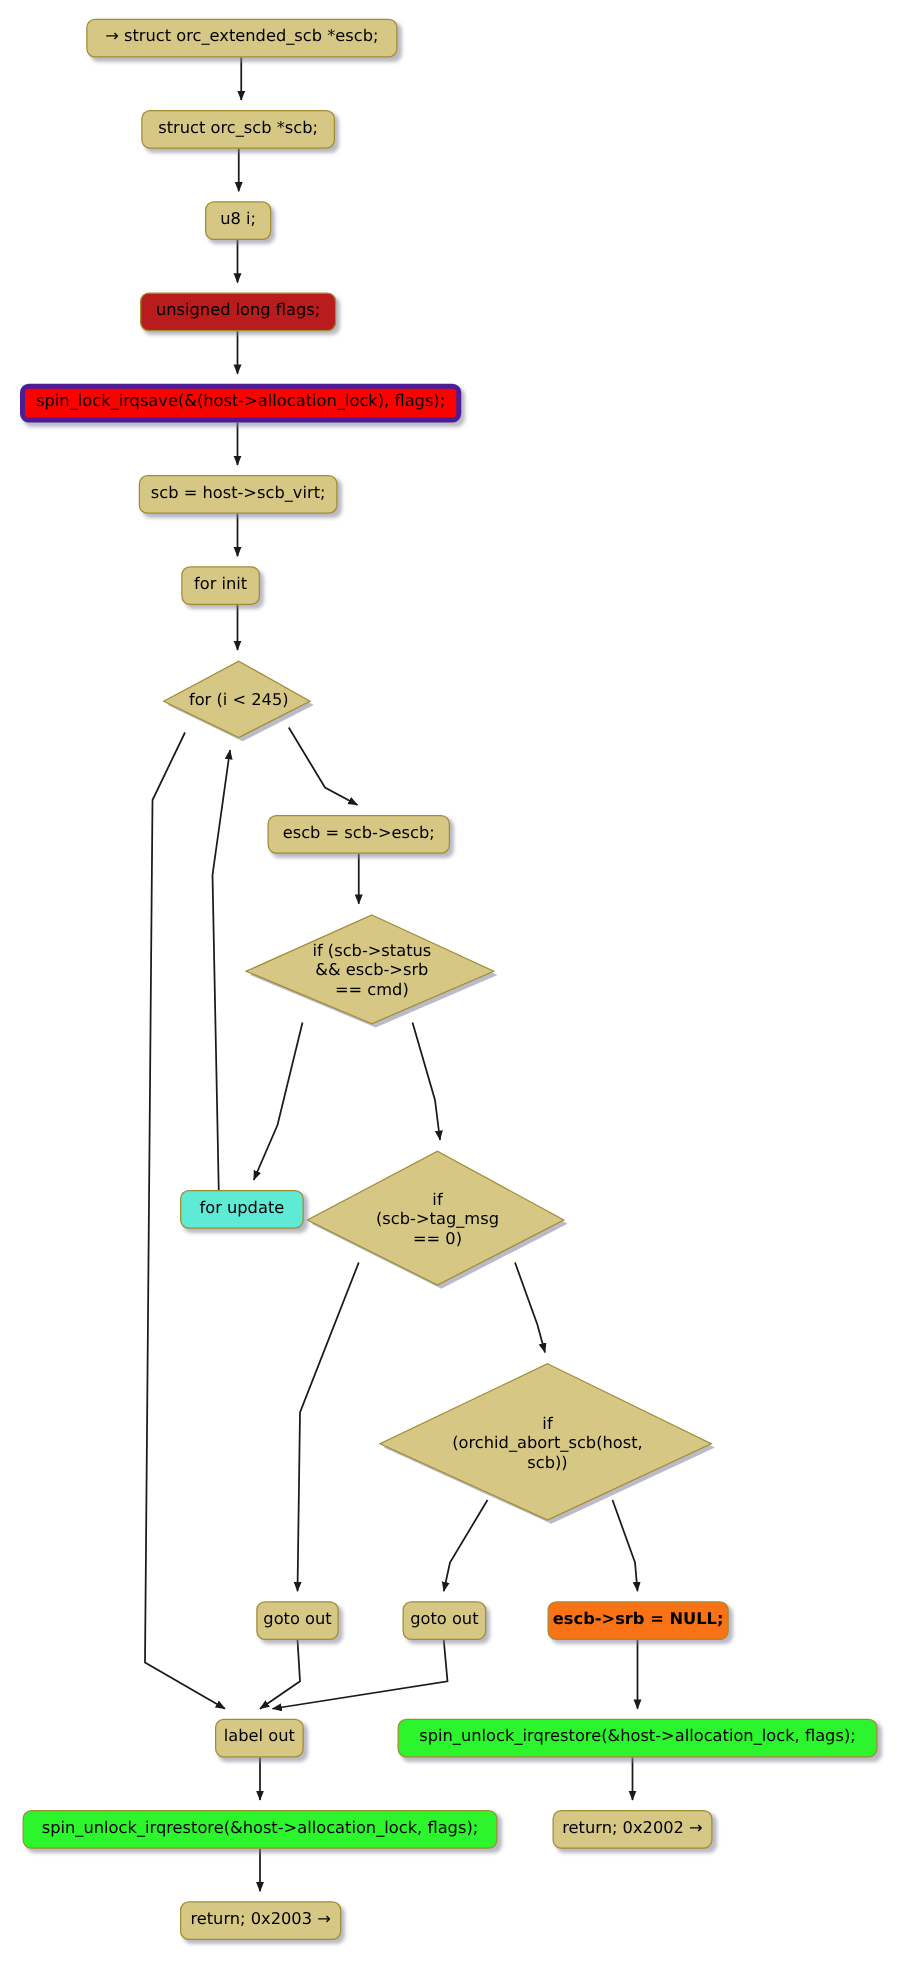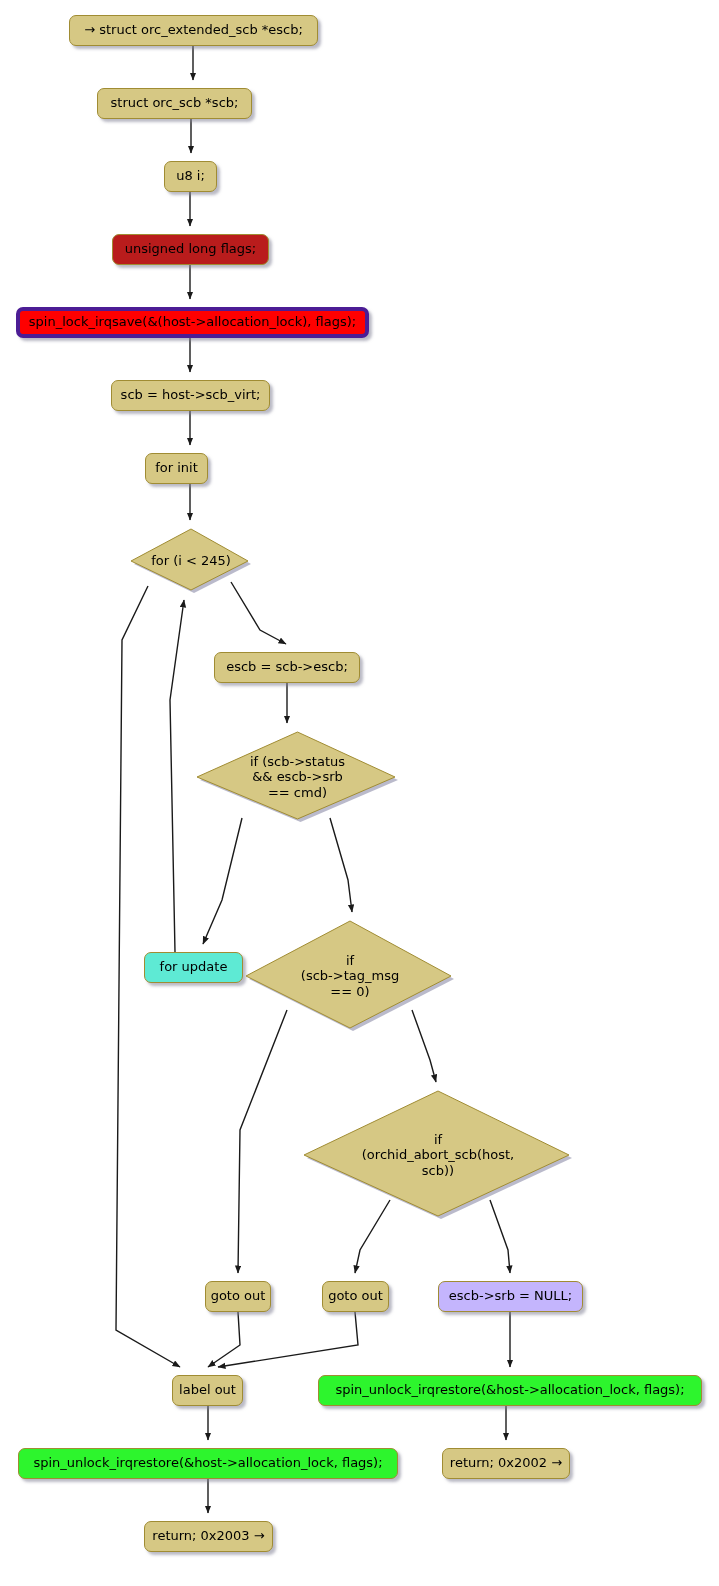--- a/index.html
+++ b/index.html
@@ -112,21 +112,21 @@
         <path d="M 510,1312 L 510,1367" marker-end="url(#arrowhead)"></path>
         <path d="M 208,1406 L 208,1440" marker-end="url(#arrowhead)"></path>
         <path d="M 506,1406 L 506,1440" marker-end="url(#arrowhead)"></path>
         <path d="M 208,1479 L 208,1513" marker-end="url(#arrowhead)"></path>
       </g>
   </svg>
   <div id="node-layer">
       <div class="node box" style="left: 69px; top: 15px; width: 249px; height: 31px; background: rgb(214, 200, 132);">
         <span class="nlabel">→ struct orc_extended_scb *escb;</span>
       </div>
-      <div class="node box" style="left: 97px; top: 88px; width: 155px; height: 31px; background: rgb(214, 200, 132);">
+      <div class="node box" style="left: 113px; top: 88px; width: 155px; height: 31px; background: rgb(214, 200, 132);">
         <span class="nlabel">struct orc_scb *scb;</span>
       </div>
       <div class="node box" style="left: 164px; top: 161px; width: 53px; height: 31px; background: rgb(214, 200, 132);">
         <span class="nlabel">u8 i;</span>
       </div>
       <div class="node box" style="left: 112px; top: 234px; width: 157px; height: 31px; background: #b91c1c;">
         <span class="nlabel">unsigned long flags;</span>
       </div>
       <div class="node box red" style="left: 16px; top: 307px; width: 353px; height: 31px; background: rgb(255, 0, 0);">
         <span class="nlabel">spin_lock_irqsave(&amp;(host-&gt;allocation_lock), flags);</span>
@@ -176,21 +176,21 @@
         <div class="dlabel multi">if
 (orchid_abort_scb(host,
 scb))</div>
       </div>
       <div class="node box" style="left: 205px; top: 1281px; width: 66px; height: 31px; background: rgb(214, 200, 132);">
         <span class="nlabel">goto out</span>
       </div>
       <div class="node box" style="left: 322px; top: 1281px; width: 67px; height: 31px; background: rgb(214, 200, 132);">
         <span class="nlabel">goto out</span>
       </div>
-      <div class="node box" style="left: 438px; top: 1281px; width: 145px; height: 31px; background: #c4b5fd;">
+      <div class="node box" style="left: 438px; top: 1281px; width: 145px; height: 31px; background: #f97316; font-weight: bold;">
         <span class="nlabel">escb-&gt;srb = NULL;</span>
       </div>
       <div class="node box" style="left: 172px; top: 1375px; width: 71px; height: 31px; background: rgb(214, 200, 132);">
         <span class="nlabel">label out</span>
       </div>
       <div class="node box green" style="left: 318px; top: 1375px; width: 384px; height: 31px; background: rgb(45, 245, 45);">
         <span class="nlabel">spin_unlock_irqrestore(&amp;host-&gt;allocation_lock, flags);</span>
       </div>
       <div class="node box green" style="left: 18px; top: 1448px; width: 380px; height: 31px; background: rgb(45, 245, 45);">
         <span class="nlabel">spin_unlock_irqrestore(&amp;host-&gt;allocation_lock, flags);</span>

